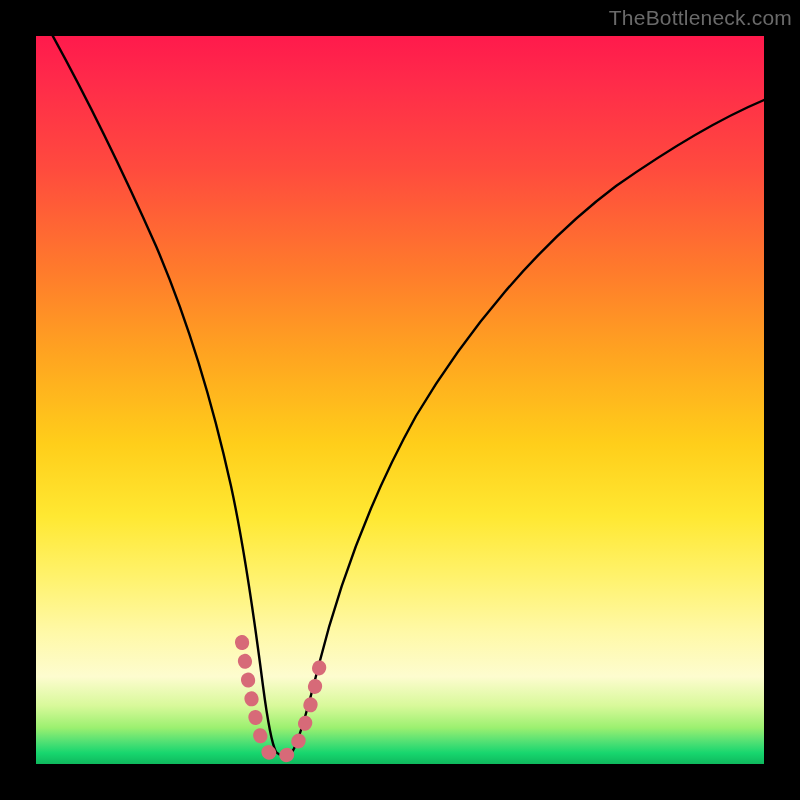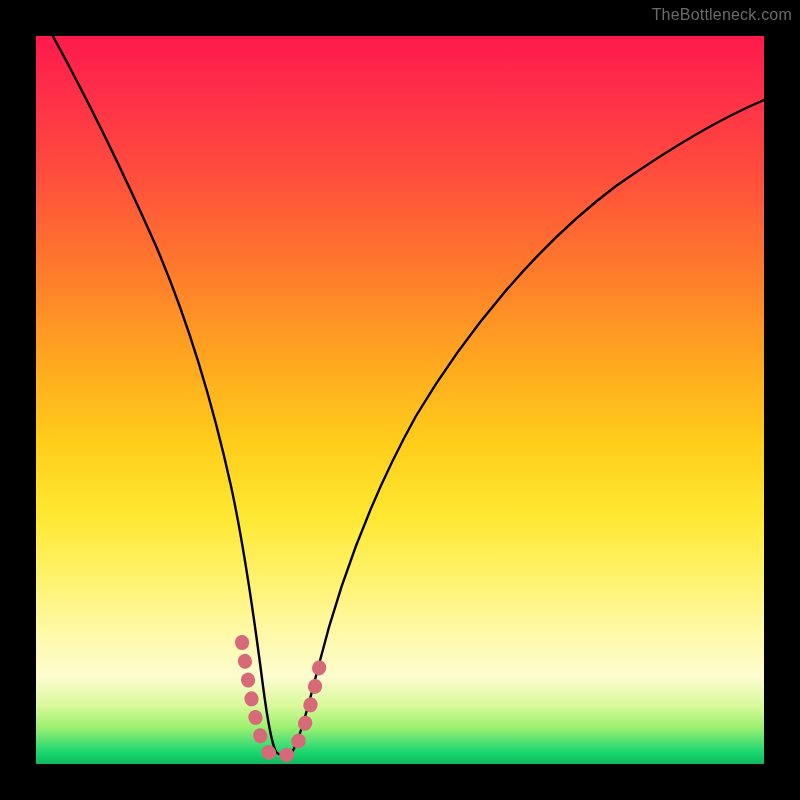--- a/index.html
+++ b/index.html
@@ -47,21 +47,21 @@
       #4fe074 97%,
       #17d66e 98.5%,
       #0fb85d 100%
     );
   }
   .watermark {
     position: absolute;
     top: 6px;
     right: 8px;
     color: #6a6a6a;
-    font-size: 16px;
+    font-size: 21px;
     font-weight: 500;
     letter-spacing: 0.2px;
     user-select: none;
   }
   svg.curves {
     position: absolute;
     inset: 0;
     width: 100%;
     height: 100%;
   }

